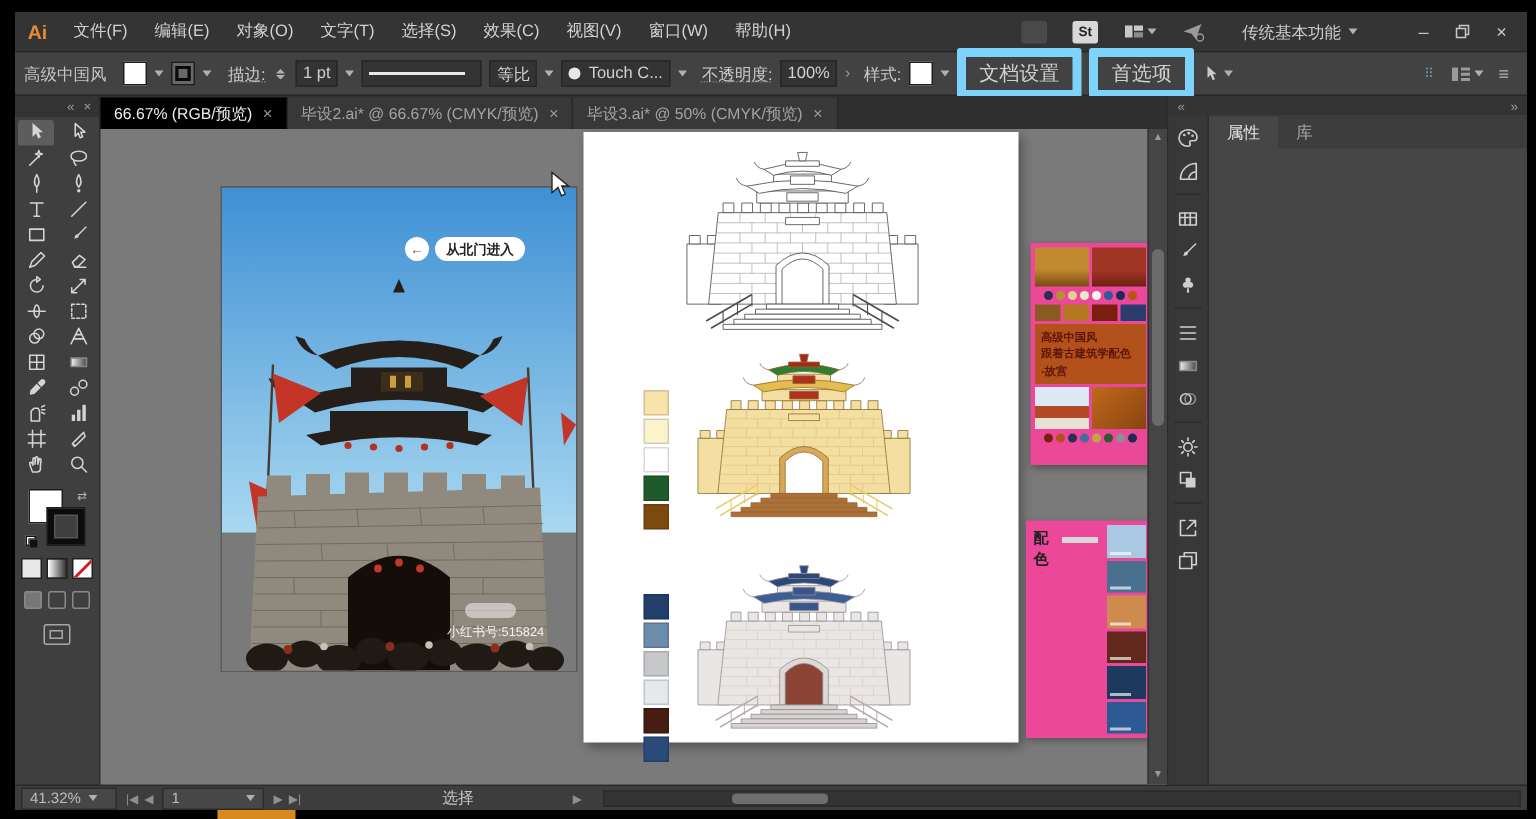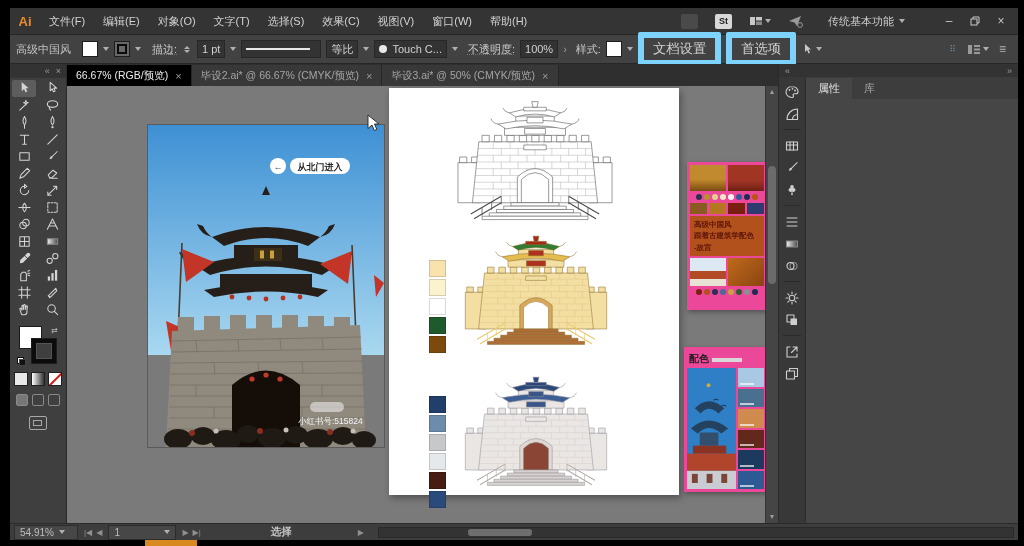--- a/index.html
+++ b/index.html
@@ -90,21 +90,21 @@
   .pal-cool{left:40px;top:308px;}
   
   .refcard{position:absolute;background:#ec4899;box-shadow:1px 2px 5px rgba(0,0,0,.35);padding:3px;box-sizing:border-box;}
   .card1{left:620px;top:76px;width:80px;height:148px;display:flex;flex-direction:column;gap:2px;}
   .photorow{display:flex;gap:2px;}
   .ph{flex:1;}
   .dotsrow{display:flex;gap:2px;justify-content:center;align-items:center;height:8px;}
   .dot{width:6px;height:6px;border-radius:50%;}
   .band{flex:0 0 auto;padding:3px 4px;line-height:1.5;}
   .band div{font-size:7.5px;font-weight:bold;transform-origin:left;}
-  .card2{left:617px;top:261px;width:83px;height:145px;display:flex;flex-direction:column;gap:2px;}
+  .card2{left:617px;top:261px;width:83px;height:145px;display:flex;flex-direction:row;gap:2px;}
   .card2-head{display:flex;align-items:baseline;gap:3px;padding:2px 2px 0;}
   .card2-title{font-size:10px;font-weight:bold;color:#222;}
   .card2-sub{width:30px;height:4px;background:#d8d8d8;}
   .card2-body{flex:1;display:flex;gap:2px;min-height:0;}
   .card2-photo{flex:1;}
   .card2-swcol{width:26px;display:flex;flex-direction:column;gap:2px;}
   .card2-swcol .csw{flex:1;position:relative;}
   .card2-swcol .csw::after{content:"";position:absolute;left:2px;bottom:2px;width:14px;height:2px;background:rgba(255,255,255,.65);}
   
   .vscroll{position:absolute;right:0;top:0;bottom:0;width:12px;background:#454545;border-left:1px solid #333;display:flex;flex-direction:column;align-items:center;}
@@ -126,21 +126,21 @@
   .panel{flex:1;display:flex;flex-direction:column;background:#464646;}
   .paneltabs{height:22px;background:#3d3d3d;display:flex;align-items:flex-end;}
   .ptab{padding:0 12px;height:21px;display:flex;align-items:center;font-size:11px;color:#a4a4a4;}
   .ptab.active{background:#464646;color:#e4e4e4;}
   .panelbody{flex:1;}
   
   .statusbar{height:16px;background:#3d3d3d;border-top:1px solid #2a2a2a;display:flex;align-items:center;gap:6px;padding:0 4px;font-size:10px;color:#bdbdbd;flex:0 0 auto;}
   .zoombox{background:#474747;border:1px solid #2c2c2c;height:13px;display:flex;align-items:center;gap:5px;padding:0 5px;min-width:52px;}
   .navgrp{display:flex;align-items:center;gap:4px;color:#8f8f8f;font-size:8px;}
   .abfield{background:#474747;border:1px solid #2c2c2c;height:13px;display:flex;align-items:center;justify-content:space-between;width:56px;padding:0 5px;}
-  .toolstatus{margin-left:64px;color:#c6c6c6;font-size:10.5px;font-weight:bold;}
+  .toolstatus{margin-left:88px;color:#c6c6c6;font-size:10.5px;}
   .hscroll{flex:1;height:9px;background:#333;border:1px solid #2a2a2a;position:relative;margin-left:8px;}
   .hthumb{position:absolute;top:1px;bottom:1px;left:14%;width:64px;background:#6e6e6e;border-radius:3px;}
   .taskbar-frag{position:absolute;left:145px;top:540px;width:52px;height:6px;background:#d8891f;}
 </style>
 </head>
 <body>
 
 <svg width="0" height="0" style="position:absolute">
     <defs>
   <linearGradient id="tgrad" x1="0" y1="0" x2="1" y2="0">
@@ -1101,21 +1101,21 @@
               <div class="ptab">库</div>
             </div>
           <div class="panelbody"></div>
         </div>
       </div>
     </div>
   </div>
 
   <div class="statusbar">
     <span class="zoombox">
-      <span>54.91%</span>
+      <span>41.32%</span>
       <span class="caret"></span>
     </span>
     <span class="navgrp">
       <span>|◀</span>
       <span>◀</span>
     </span>
     <span class="abfield">
       <span>1</span>
       <span class="caret"></span>
     </span>

